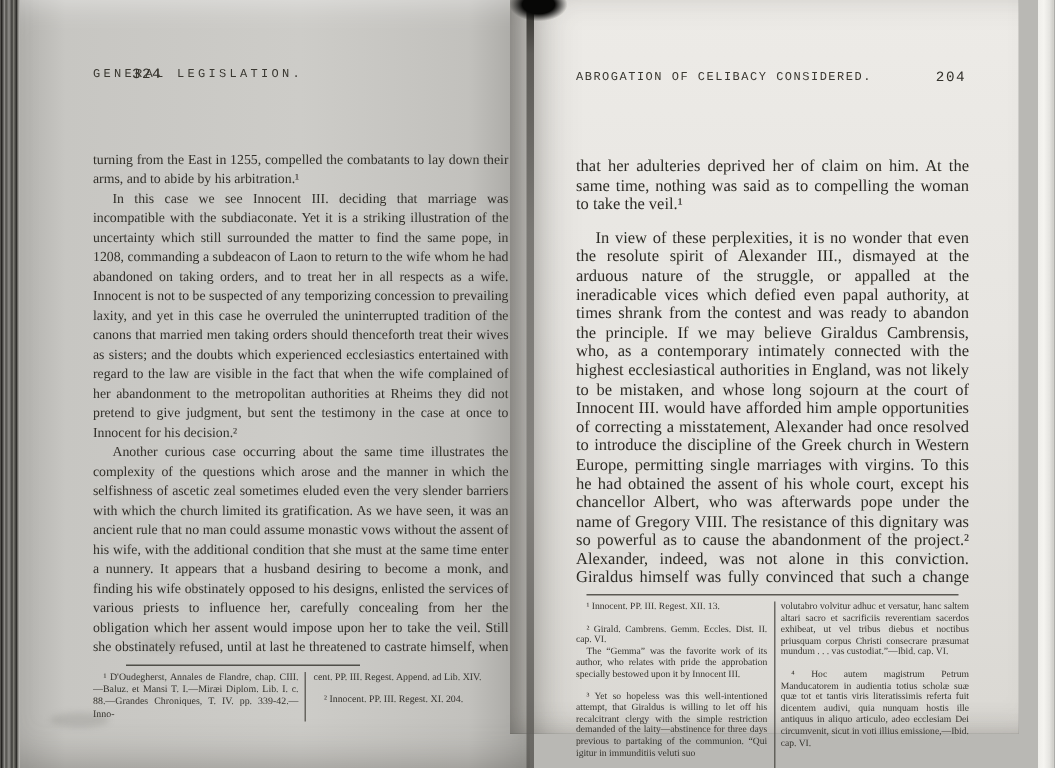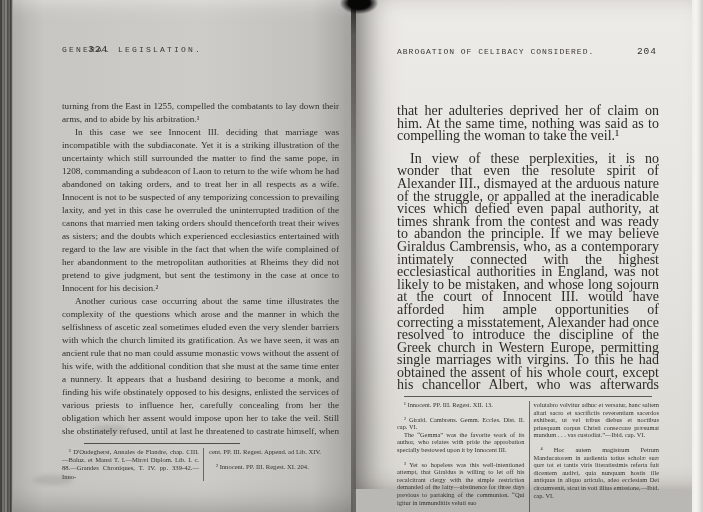--- a/index.html
+++ b/index.html
@@ -14,21 +14,21 @@
     background:linear-gradient(90deg,
       #6a6965 0px,#242320 1px,#8c8b87 3px,#504f4a 4px,#908f8b 6px,
       #3b3a36 8px,#7b7a73 9px,#2e2d2a 11px,#8a8983 12px,#b0afab 13px);
   }
   .left-page {
     position:absolute; left:13px; top:0; width:340px; height:512px;
     background:linear-gradient(90deg,#b2b1ad 0%,#c7c6c2 9%,#cdccc8 55%,#c2c1bd 88%,#a4a39f 100%);
     box-shadow: inset 0 -20px 26px -16px rgba(70,68,64,.38), inset 0 16px 20px -14px rgba(255,255,255,.45);
   }
   .right-page {
-    position:absolute; left:353px; top:0; width:339px; height:489px;
+    position:absolute; left:340px; top:0; width:339px; height:489px;
     background:linear-gradient(180deg,#edebe7 0%,#e7e5e1 45%,#dad8d3 100%);
     box-shadow: inset 28px 0 32px -18px rgba(52,50,46,.68), inset 0 -14px 20px -14px rgba(90,88,84,.25);
   }
   .gutter-line {
     position:absolute; left:351px; top:0; width:5px; height:512px;
     background:linear-gradient(180deg,#14130f 0%,#4c4a46 7%,#6f6d69 30%,#7c7a76 62%,#5b5955 100%);
     opacity:.85;
   }
   .gutter-blob {
     position:absolute; left:340px; top:-8px; width:38px; height:22px;
@@ -49,21 +49,21 @@
   .folio-left  { position:absolute; left:26px; top:0; }
   .folio-right { position:absolute; right:2px; top:0; }
   .running-head {
     position:absolute; left:0; right:0; top:1px; 
     font-size:8px; letter-spacing:2.2px; color:#3a3831; white-space:nowrap;
   }
   .running-head.tight { letter-spacing:1px; }
 
   .body-text { text-align:justify; }
   .lp-body { margin-top:9px; font-size:9.2px; line-height:13px; height:368px; overflow:hidden; }
-  .rp-body { margin-top:12px; font-size:14px; line-height:12.6px; height:318px; overflow:hidden; }
+  .rp-body { margin-top:12px; font-size:11px; line-height:12.6px; height:318px; overflow:hidden; }
   .body-text p { margin:0; text-indent:13px; }
   .body-text p.noindent { text-indent:0;margin-top:32px; }
   .rp-body p.gap { margin-top:10px; }
 
   .fn-rule-left  { margin:7px 0 4px 22px; width:156px; height:0; border-top:1px solid rgba(58,56,50,.85); }
   .fn-rule-right { margin:5px 0 4px 7px;  width:248px; height:0; border-top:1px solid rgba(58,56,50,.8); }
 
   .footnotes { display:flex; text-align:justify; color:#34322c; }
   .footnotes p { margin:0; text-indent:7px; }
   .footnotes p.cont { text-indent:0; }

